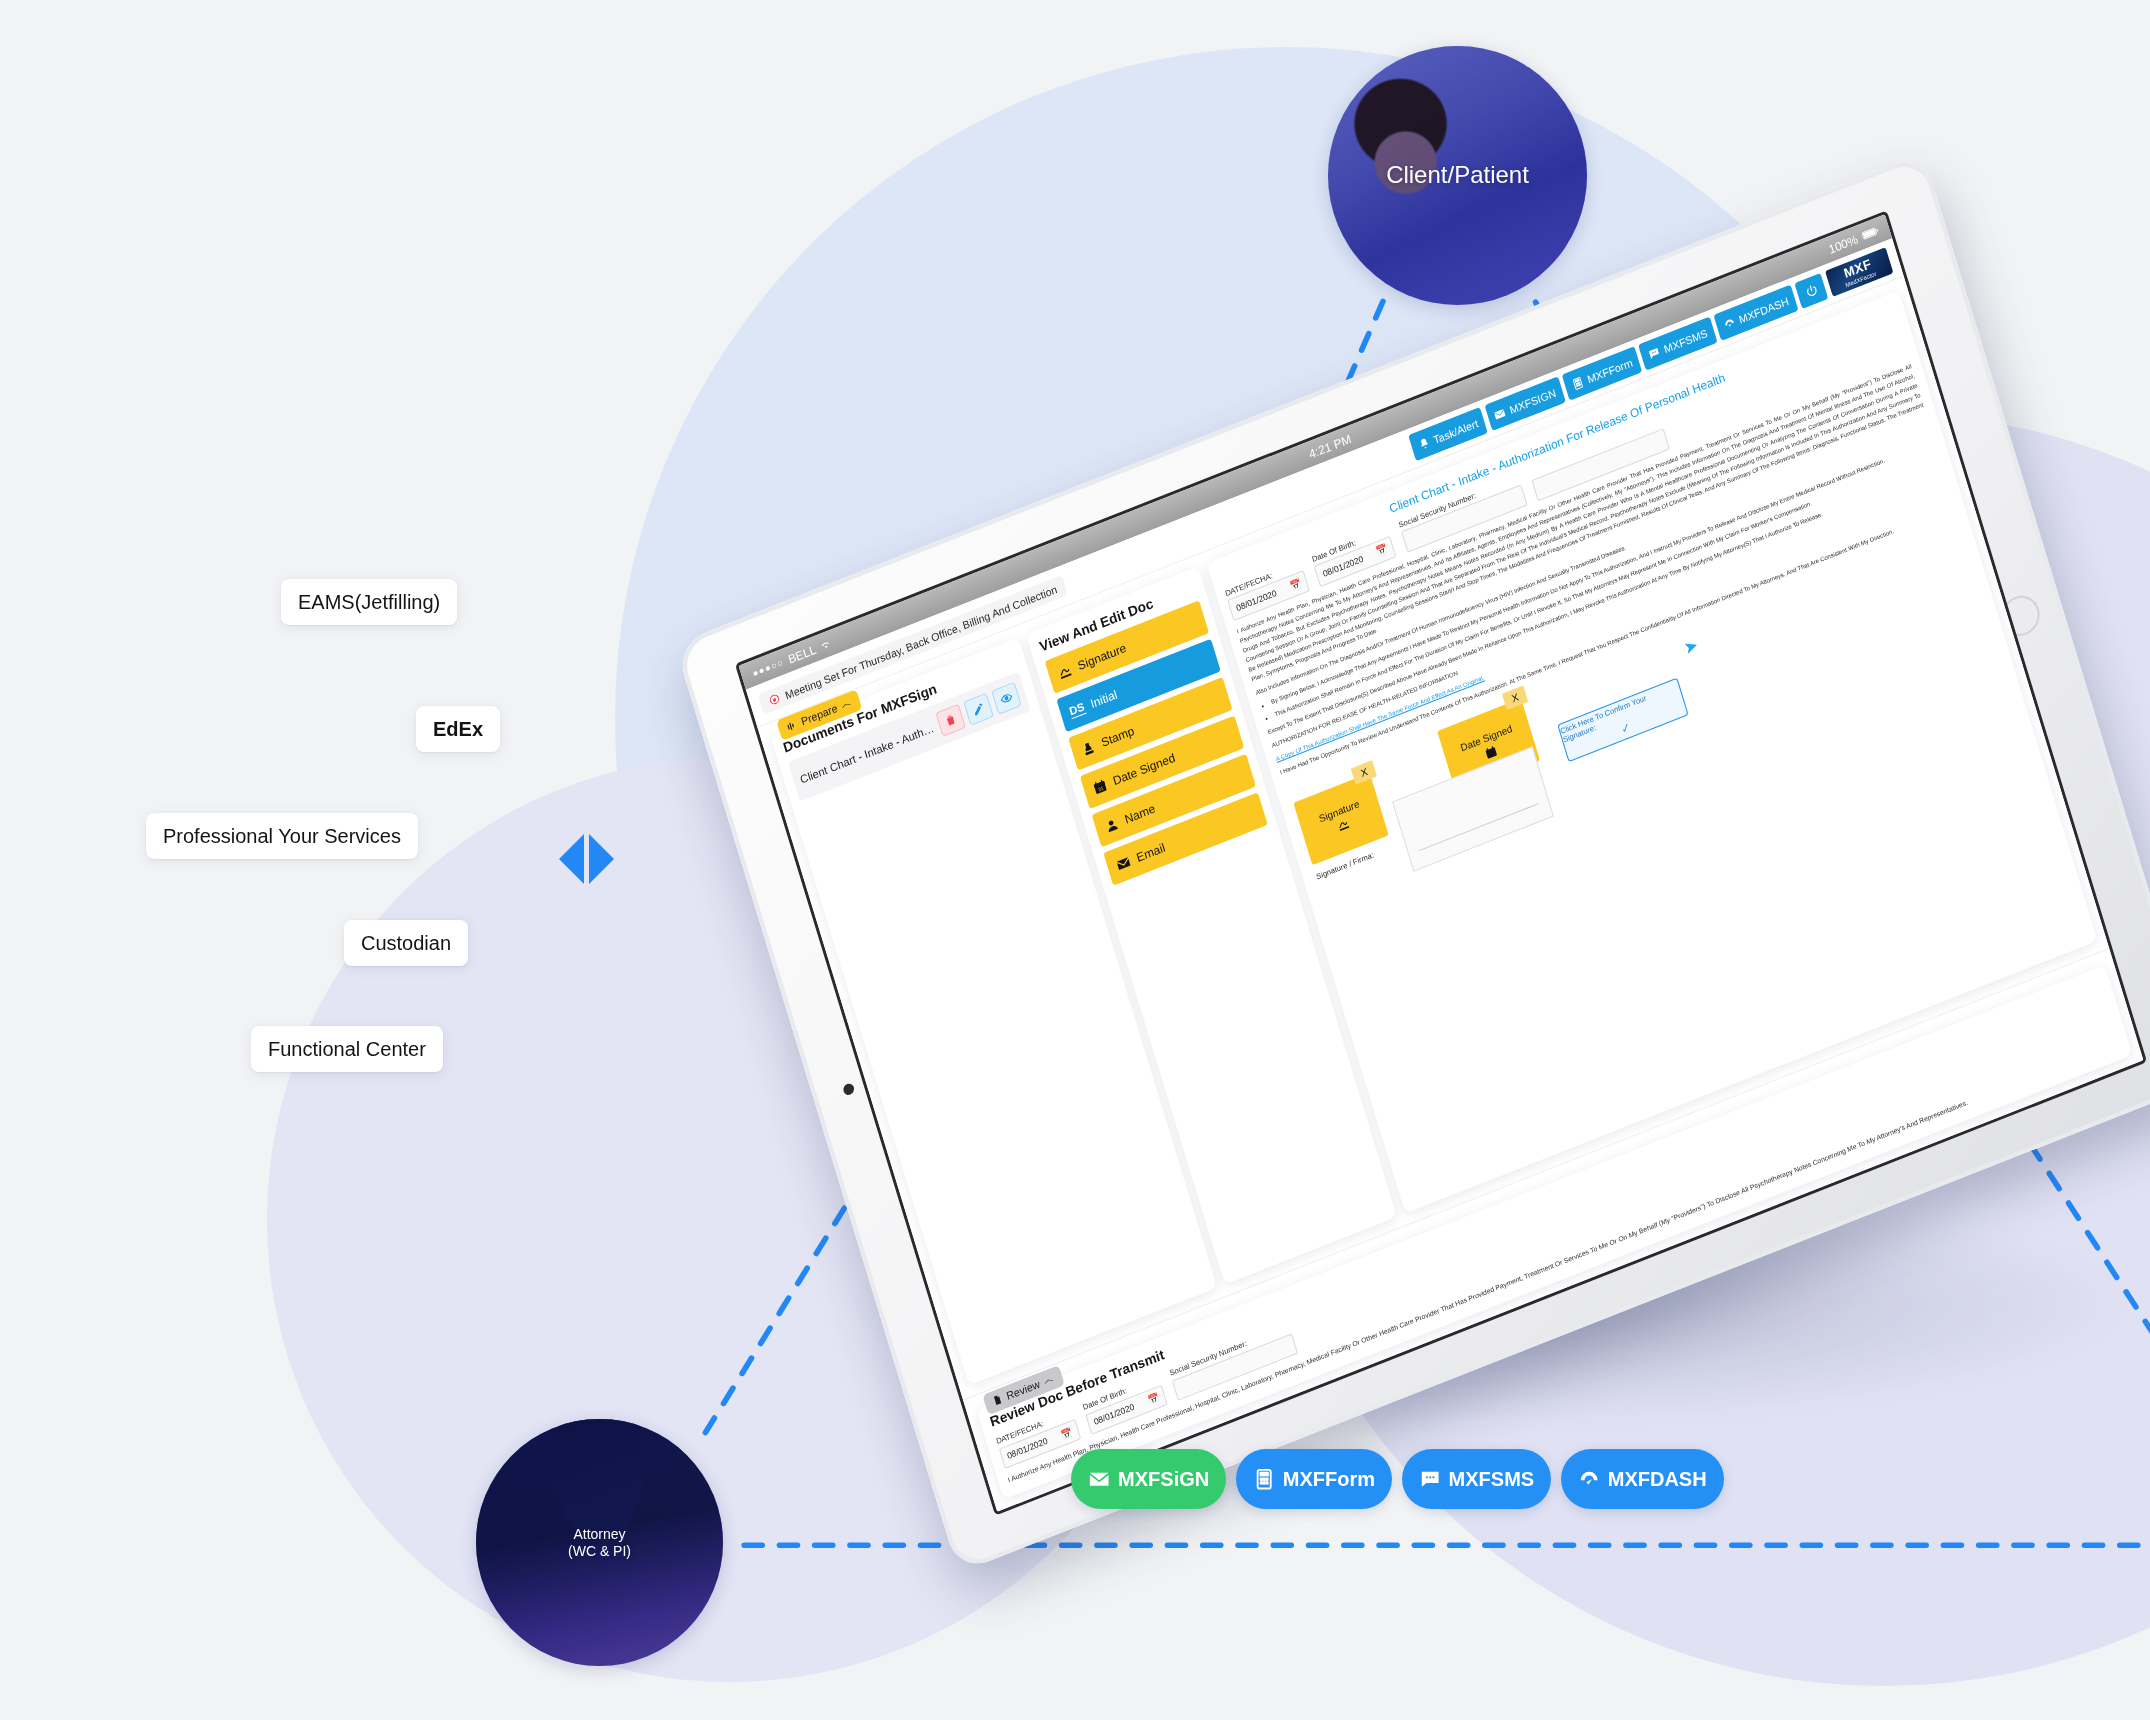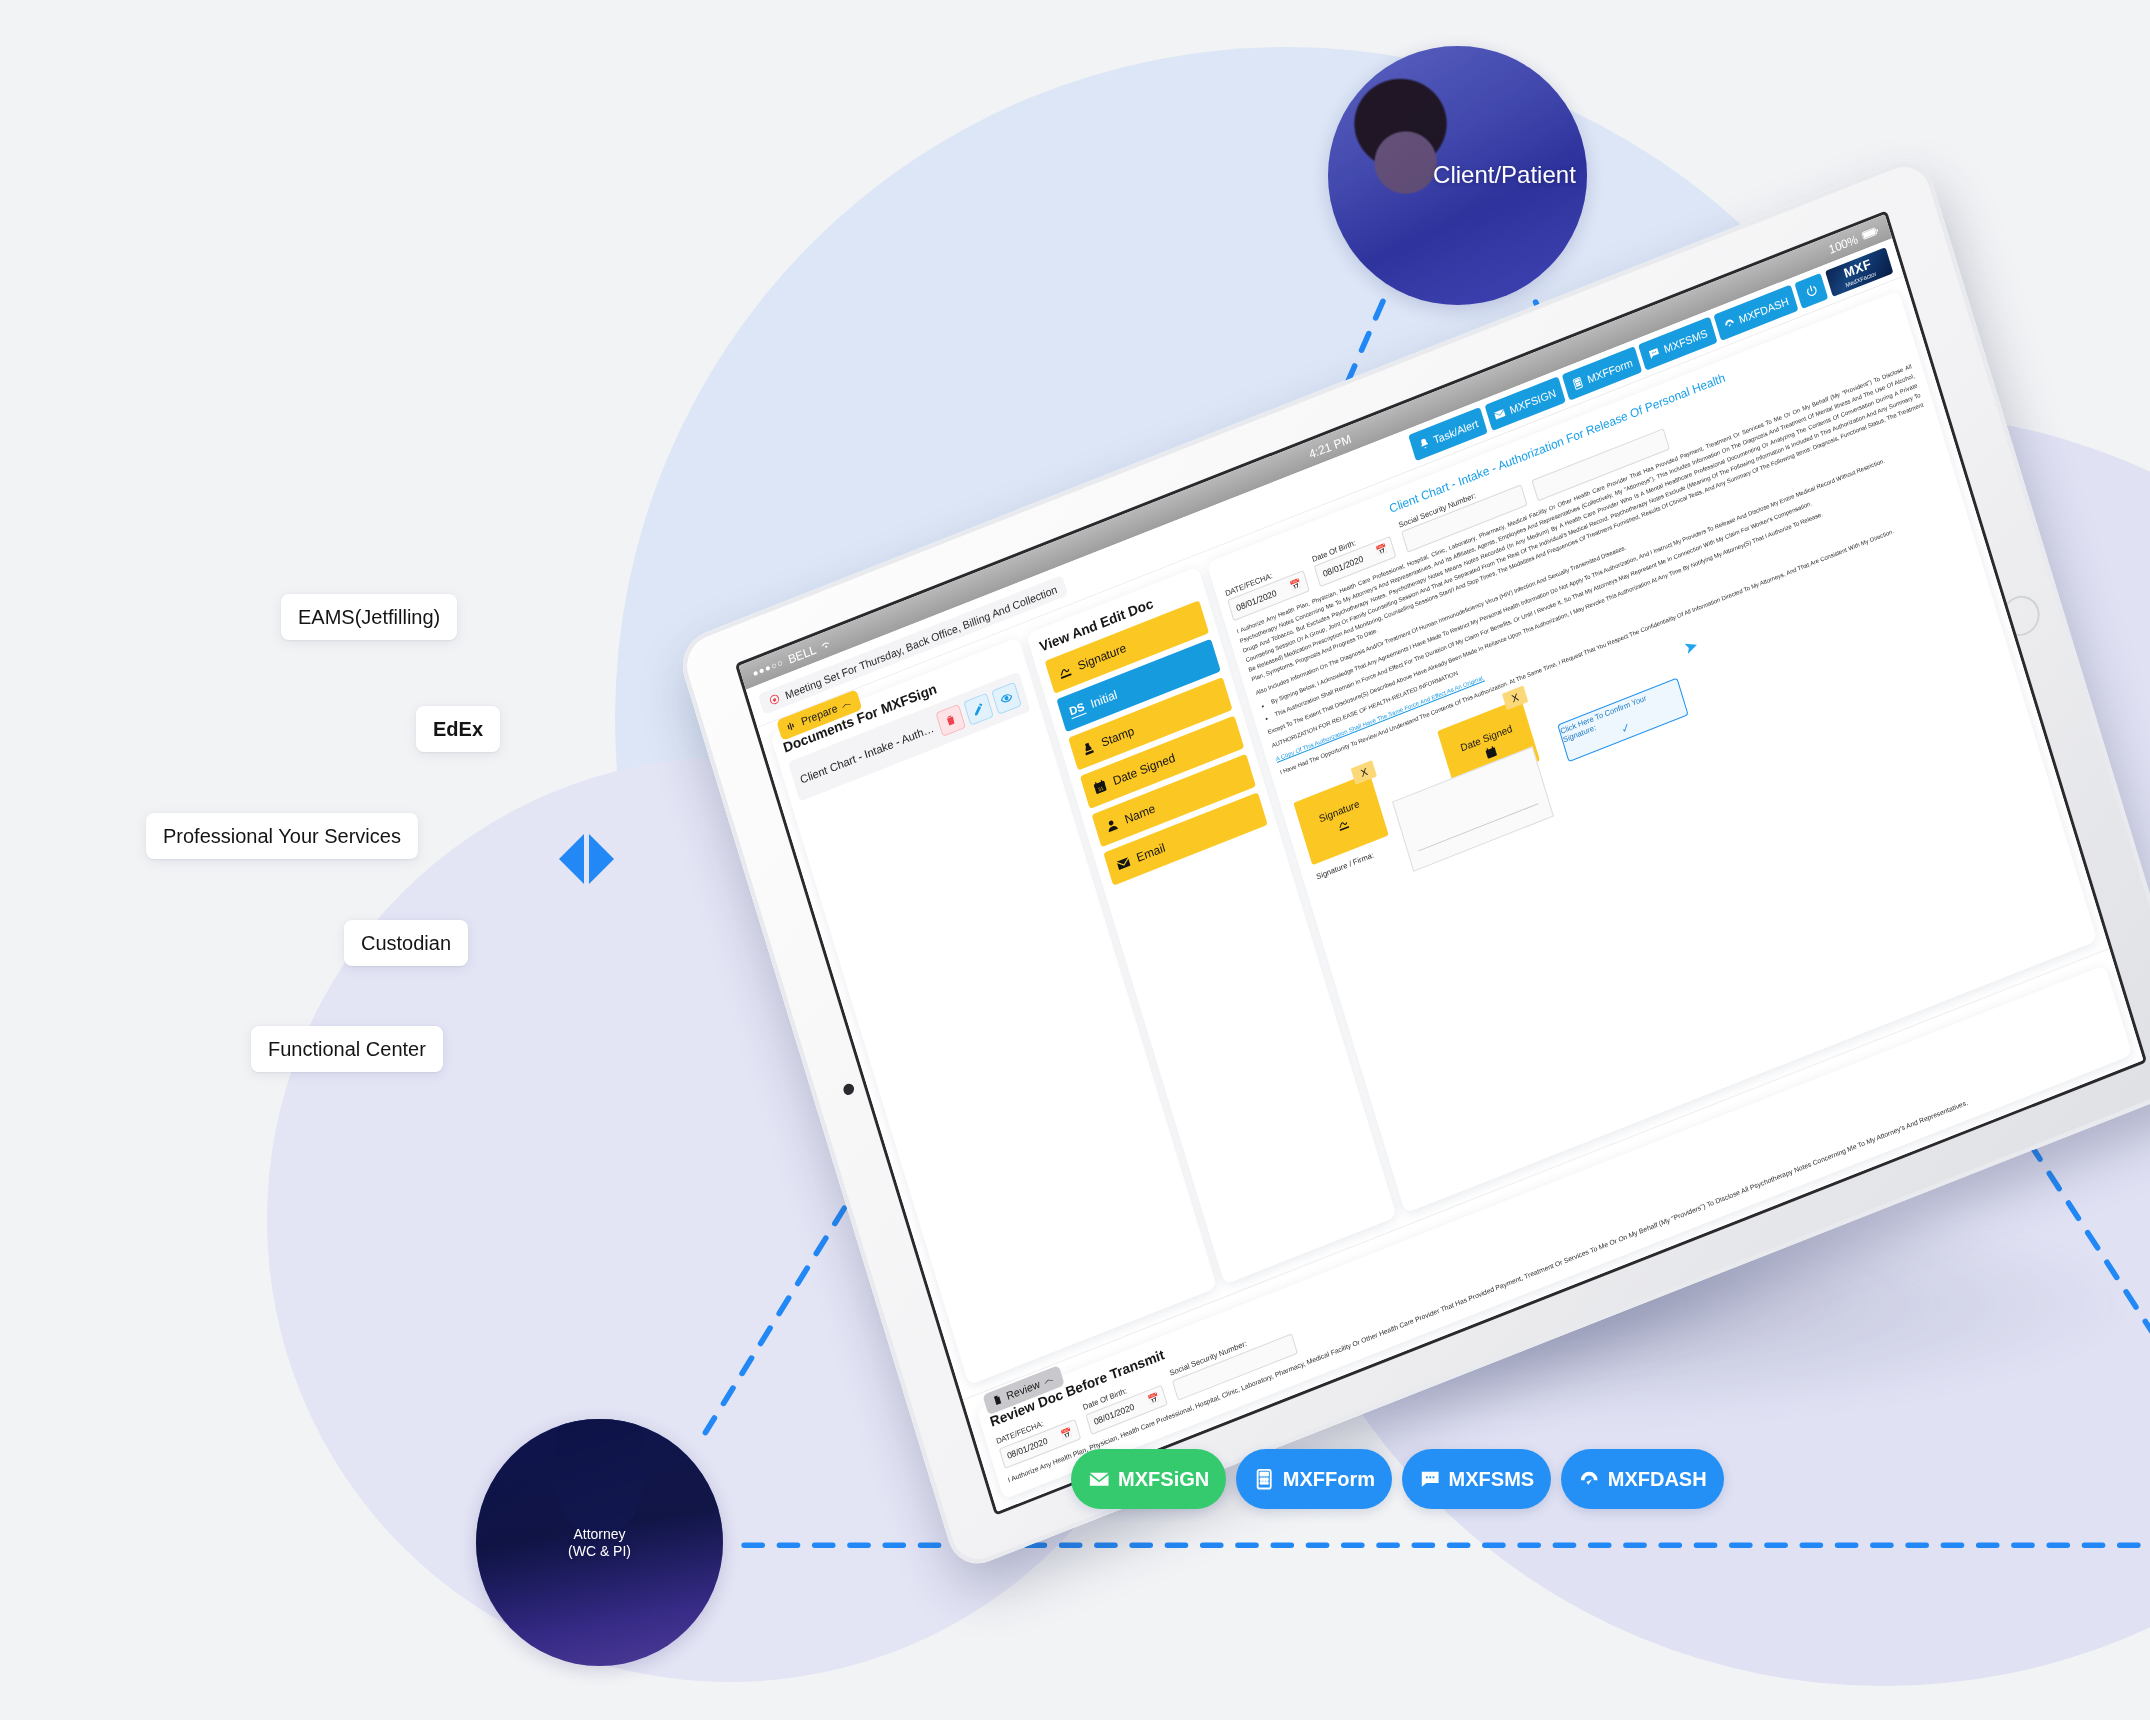--- a/index.html
+++ b/index.html
@@ -41,21 +41,21 @@
     text-align: center;
     color: #fff;
     box-shadow: 0 4.3px 17px rgba(40,40,110,.18);
   }
   .persona .photo { position: absolute; inset: 0; }
   .persona .veil { position: absolute; inset: 0; }
   .persona .cap { position: relative; z-index: 3; padding: 0 11.2px; line-height: 1.18; text-shadow: 0 0.9px 4.3px rgba(20,20,60,.35); }
   .persona .cap .l1 { display: block; }
   .persona .cap .l2 { display: block; }
 
-  #persona-client { left: 1328px; top: 46px; width: 259px; height: 259px; justify-content: flex-end; }
+  #persona-client { left: 1328px; top: 46px; width: 259px; height: 259px; }
   #persona-client .photo {
     background:
       radial-gradient(circle at 30% 45%, #b99a86 0 13%, rgba(185,154,134,0) 14%),
       radial-gradient(ellipse at 28% 30%, #3a2a2a 0 17%, rgba(58,42,42,0) 18%),
       linear-gradient(155deg, #9fb6d6 0%, #7d8fc4 38%, #5b69b4 62%, #8f9ad6 100%);
   }
   #persona-client .veil { background: linear-gradient(140deg, rgba(104,93,221,.72), rgba(79,77,206,.80)); mix-blend-mode: multiply; }
   #persona-client .cap { font-size: 24px; font-weight: 400; }
 
   #persona-attorney { left: 476px; top: 1419px; width: 247px; height: 247px; }
@@ -264,21 +264,21 @@
 
   <div class="persona" id="persona-attorney">
     <div class="photo"></div>
     <div class="veil"></div>
     <div class="cap">
       <span class="l1">Attorney</span>
       <span class="l2">(WC &amp; PI)</span>
     </div>
   </div>
 
-  <div class="chip" style="left:281px;  top:594px;text-align:right;">EAMS(Jetfilling)</div>
+  <div class="chip" style="left:281px;  top:579px;text-align:right;">EAMS(Jetfilling)</div>
   <div class="chip" style="left:416px;  top:706px;font-weight:bold;">EdEx</div>
   <div class="chip" style="left:146px;  top:813px;">Professional Your Services</div>
   <div class="chip" style="left:344px;  top:920px;">Custodian</div>
   <div class="chip" style="left:251px;  top:1026px;">Functional Center</div>
 
   <div class="bidir" style="left:559px; top:834px;">
     <div class="tri left"></div>
     <div class="tri right"></div>
   </div>
 

